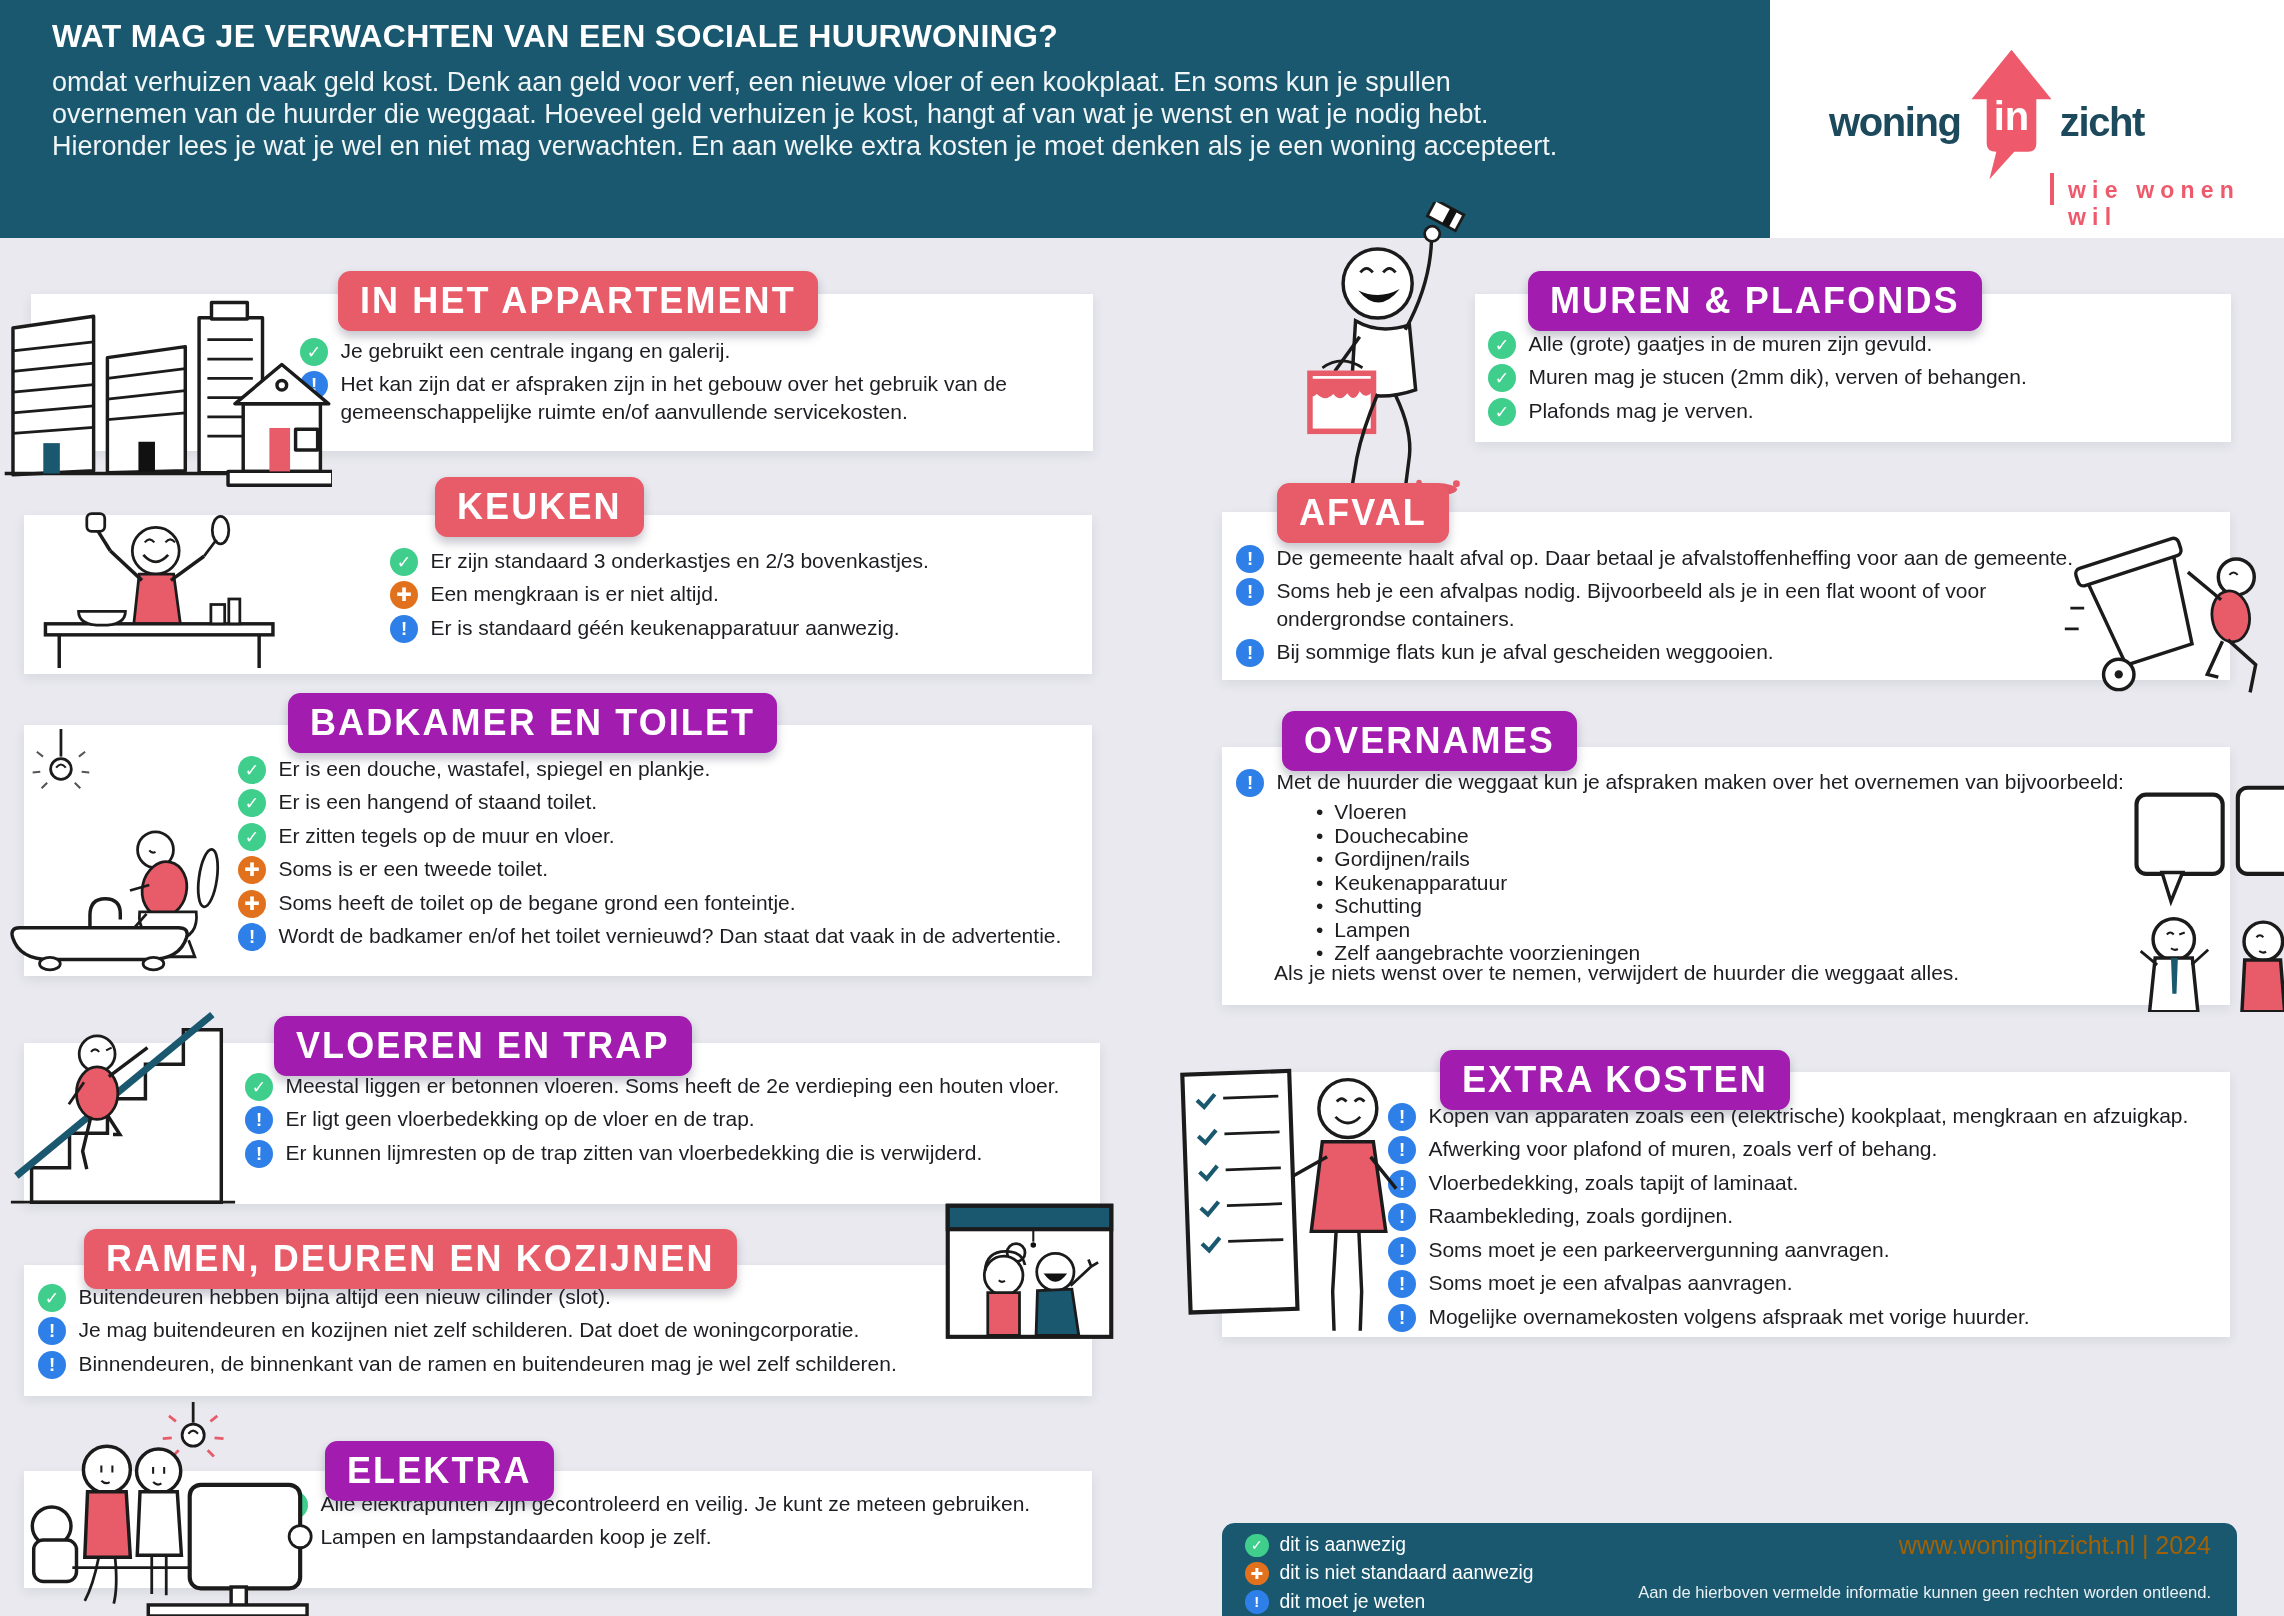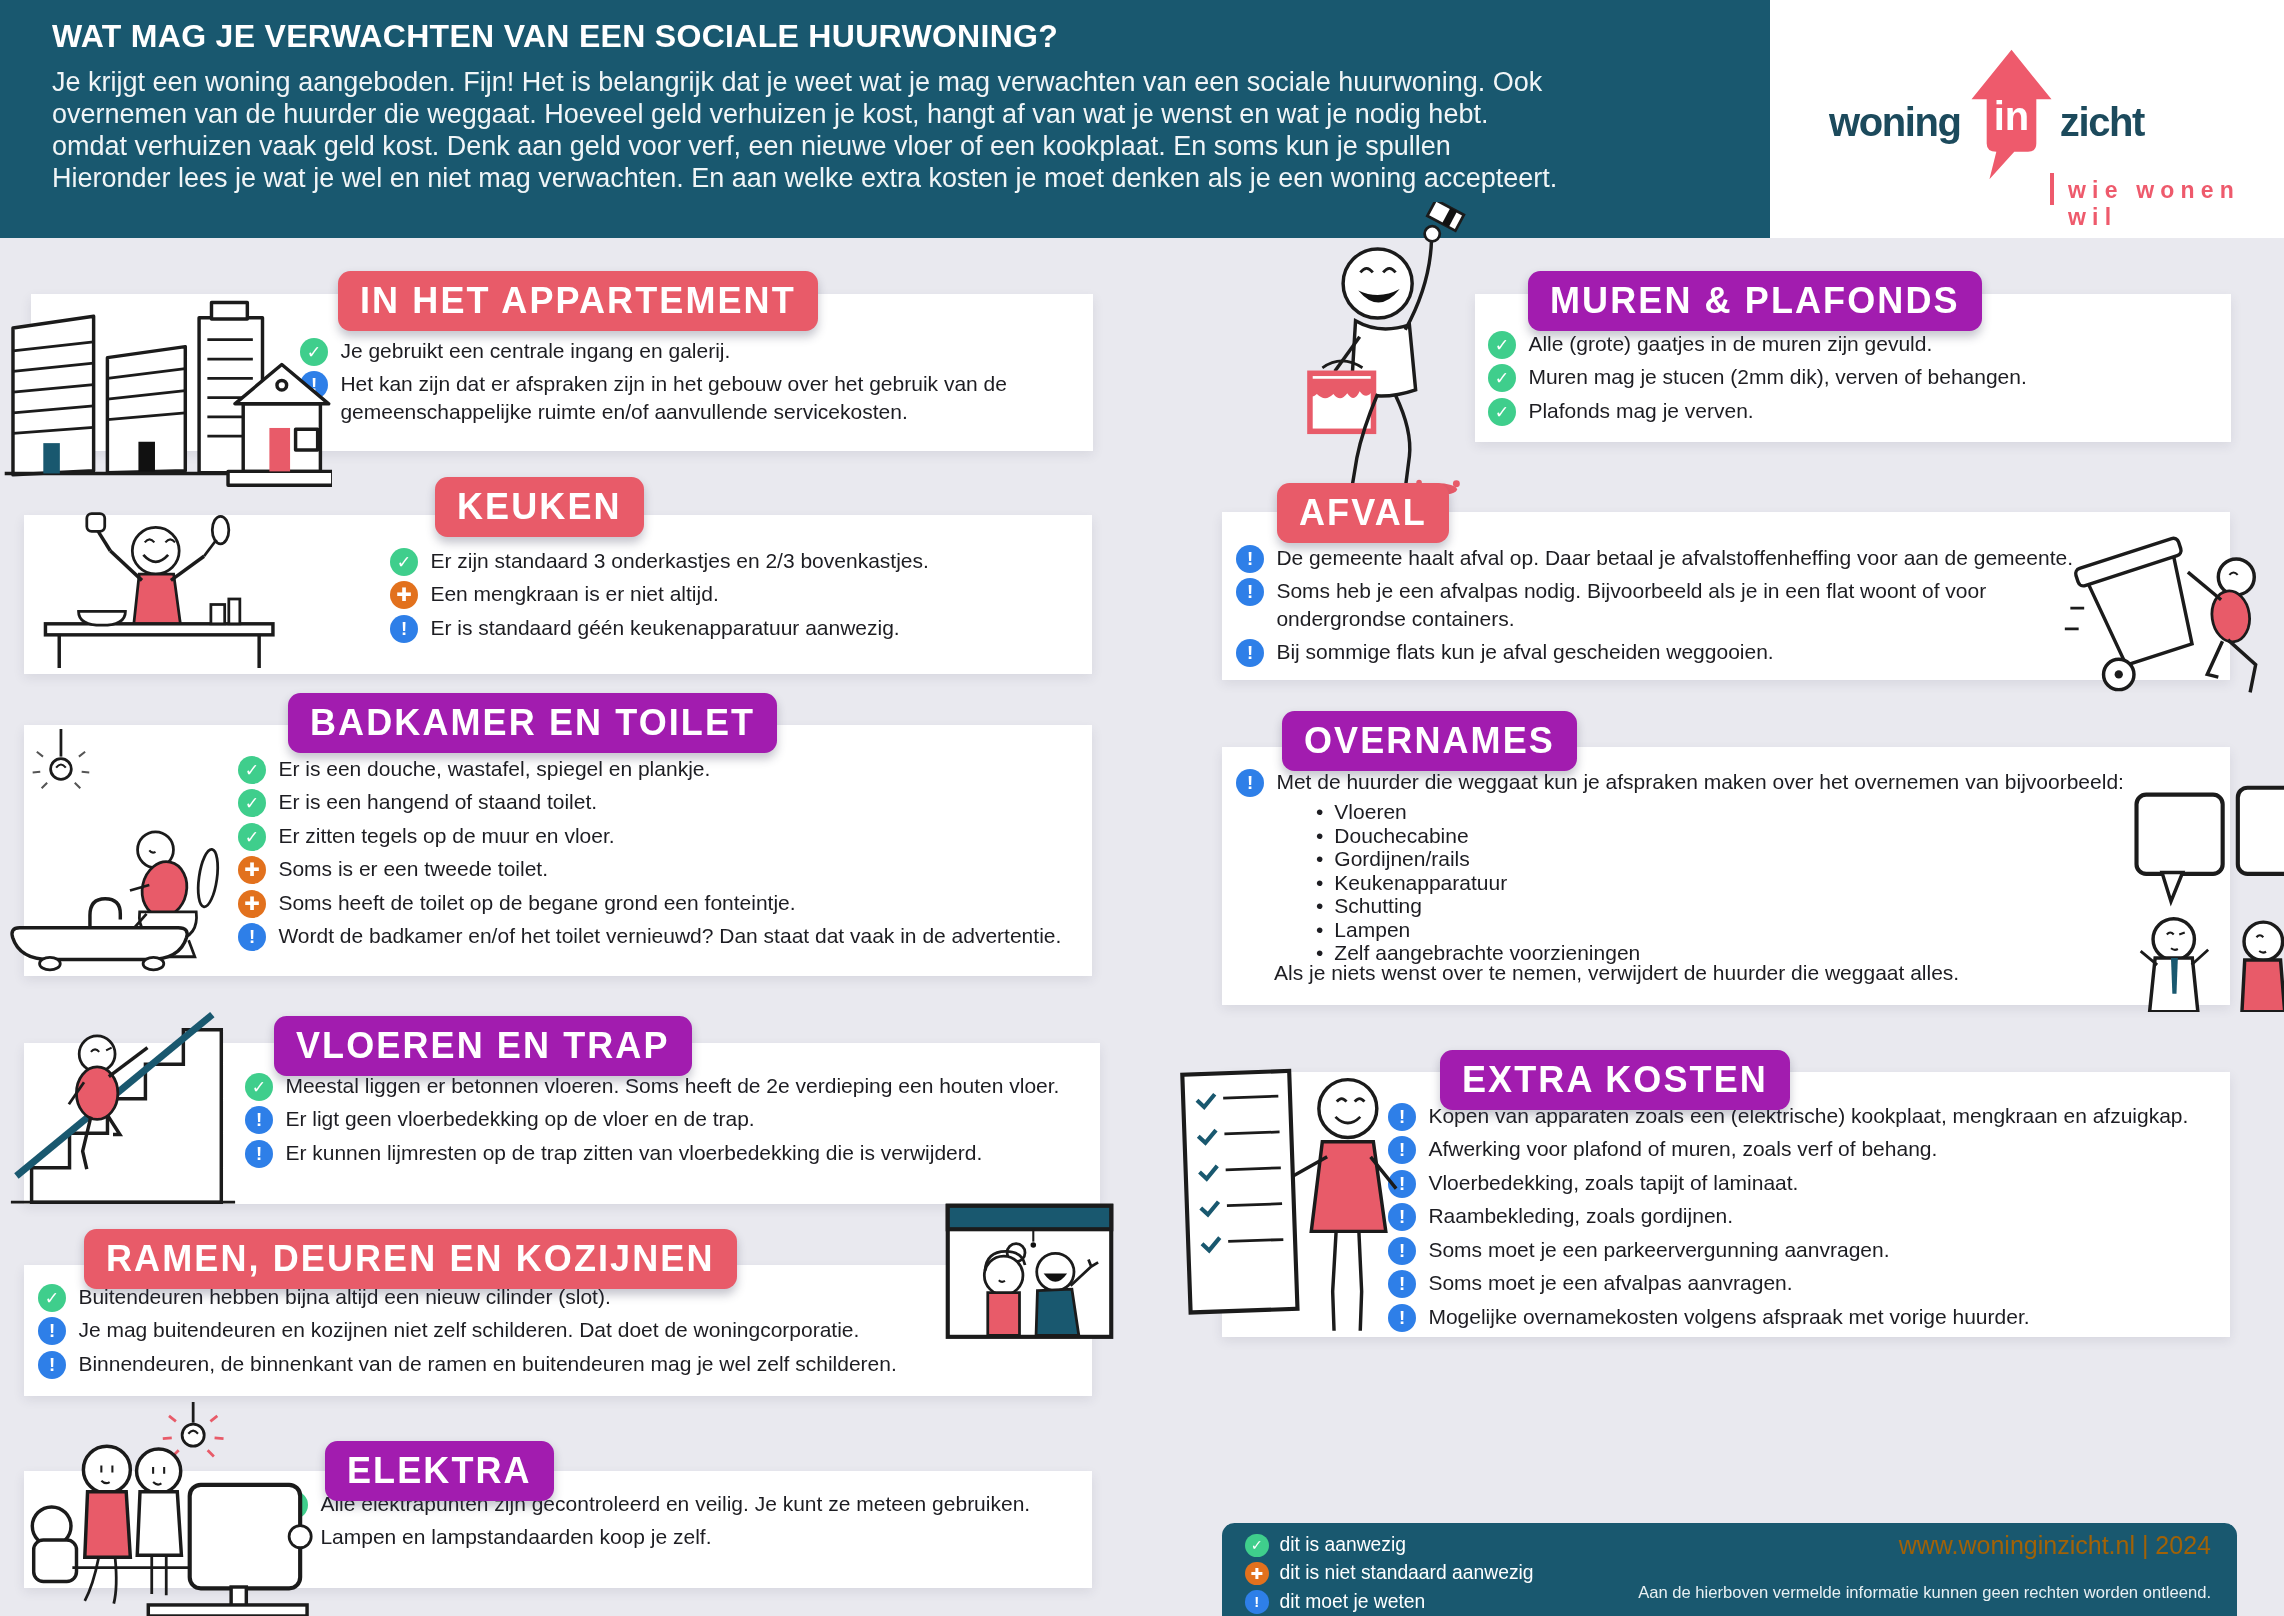--- a/index.html
+++ b/index.html
@@ -45,23 +45,22 @@
   .disclaimer{left:1243px;top:1583px;width:968px;text-align:right;font-size:16.6px;color:#E8F0F3;z-index:4;position:absolute;}
 </style>
 </head>
 <body>
 
 <div class="page">
 
   <div class="abs header-band"></div>
   <div class="abs h-title">WAT MAG JE VERWACHTEN VAN EEN SOCIALE HUURWONING?</div>
   <div class="abs h-intro">
-    <div>Je krijgt een woning aangeboden. Fijn! Het is belangrijk dat je weet wat je mag verwachten van een sociale huurwoning. Ook</div>
+    <div>omdat verhuizen vaak geld kost. Denk aan geld voor verf, een nieuwe vloer of een kookplaat. En soms kun je spullen</div>
     <div>overnemen van de huurder die weggaat. Hoeveel geld verhuizen je kost, hangt af van wat je wenst en wat je nodig hebt.</div>
-    <div>omdat verhuizen vaak geld kost. Denk aan geld voor verf, een nieuwe vloer of een kookplaat. En soms kun je spullen</div>
     <div>Hieronder lees je wat je wel en niet mag verwachten. En aan welke extra kosten je moet denken als je een woning accepteert.</div>
   </div>
 
   <div class="abs logo-panel"></div>
   <div class="abs logo-row">
     <span class="logo-word">woning</span>
     <svg class="logo-house" width="91" height="151" viewBox="0 0 132 218">
       <path d="M66 2 L124 74 L102 74 L102 138 Q102 150 90 150 L70 150 L34 190 L44 150 Q30 150 30 138 L30 74 L8 74 Z" fill="#EE5A6C"></path>
       <text x="66" y="118" text-anchor="middle" font-size="58" font-weight="bold" fill="#FFFFFF" font-family="Liberation Sans, sans-serif">in</text>
     </svg>

